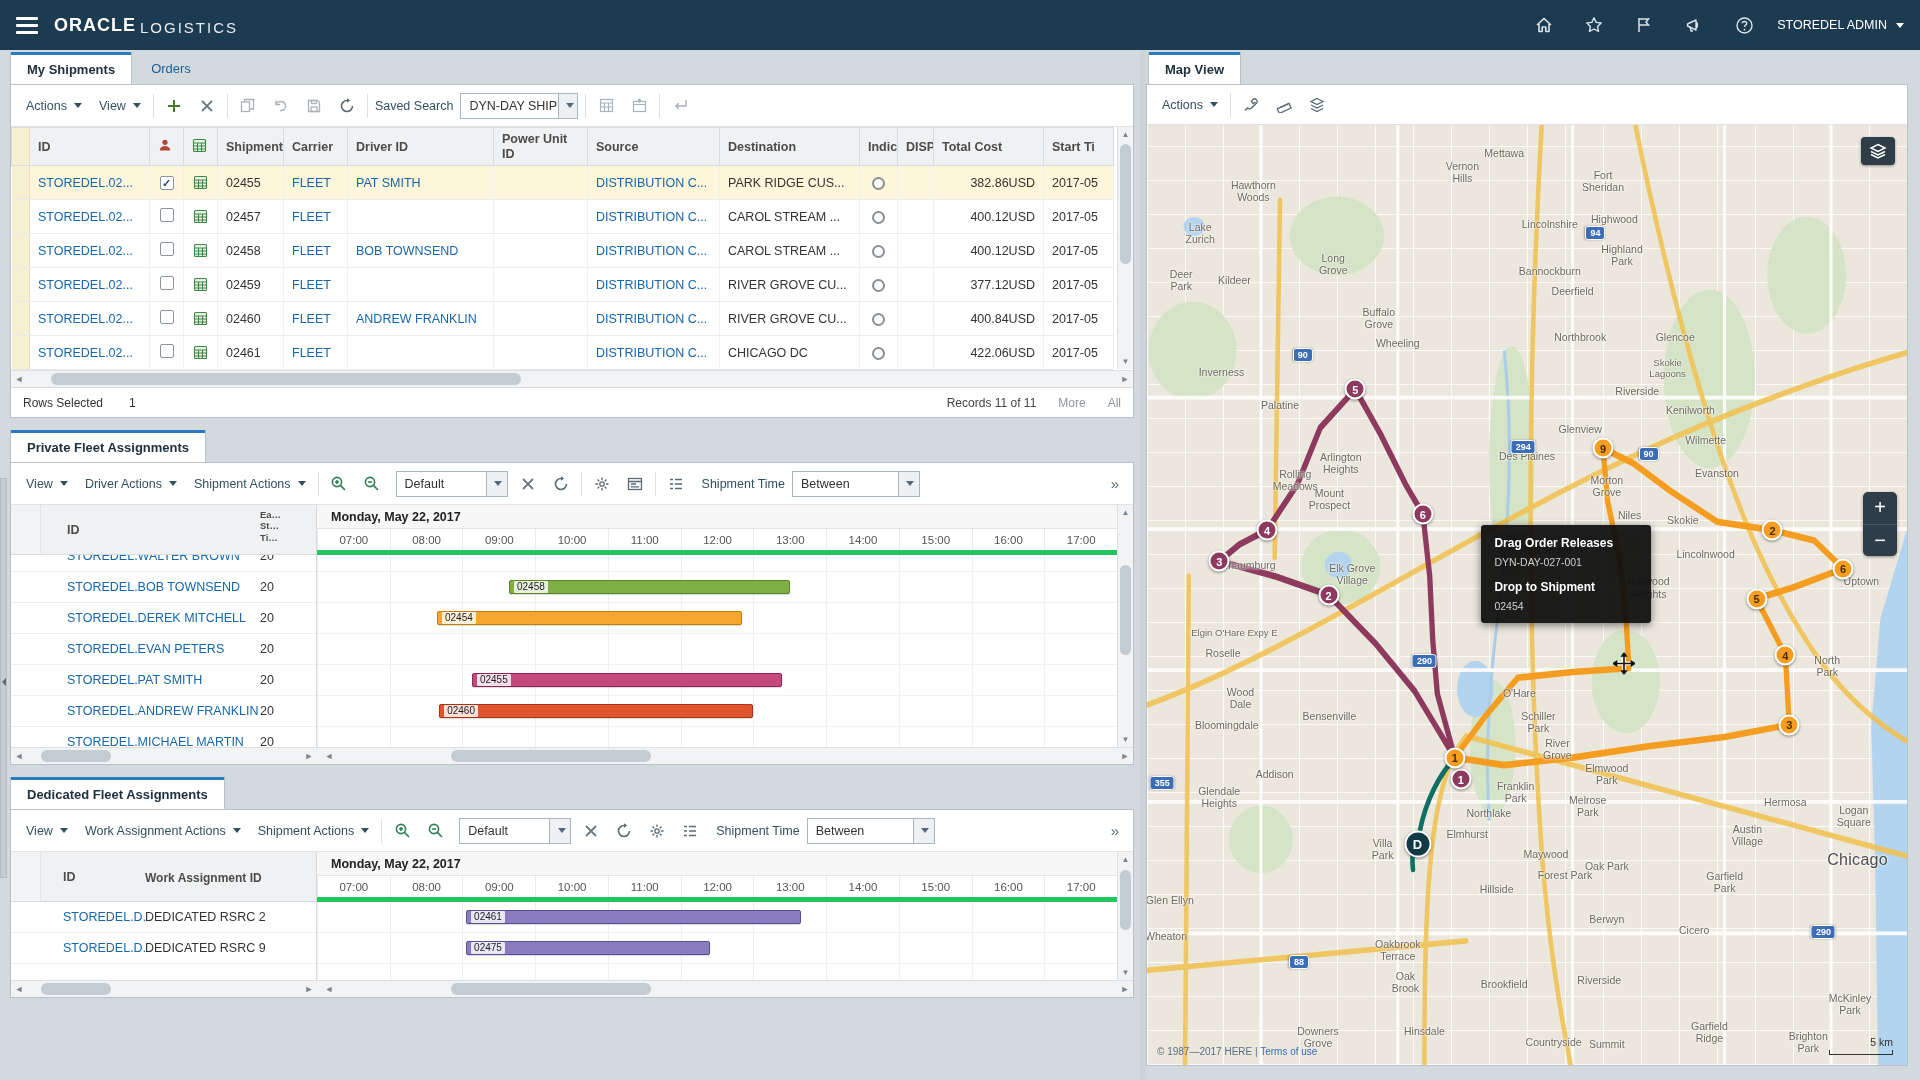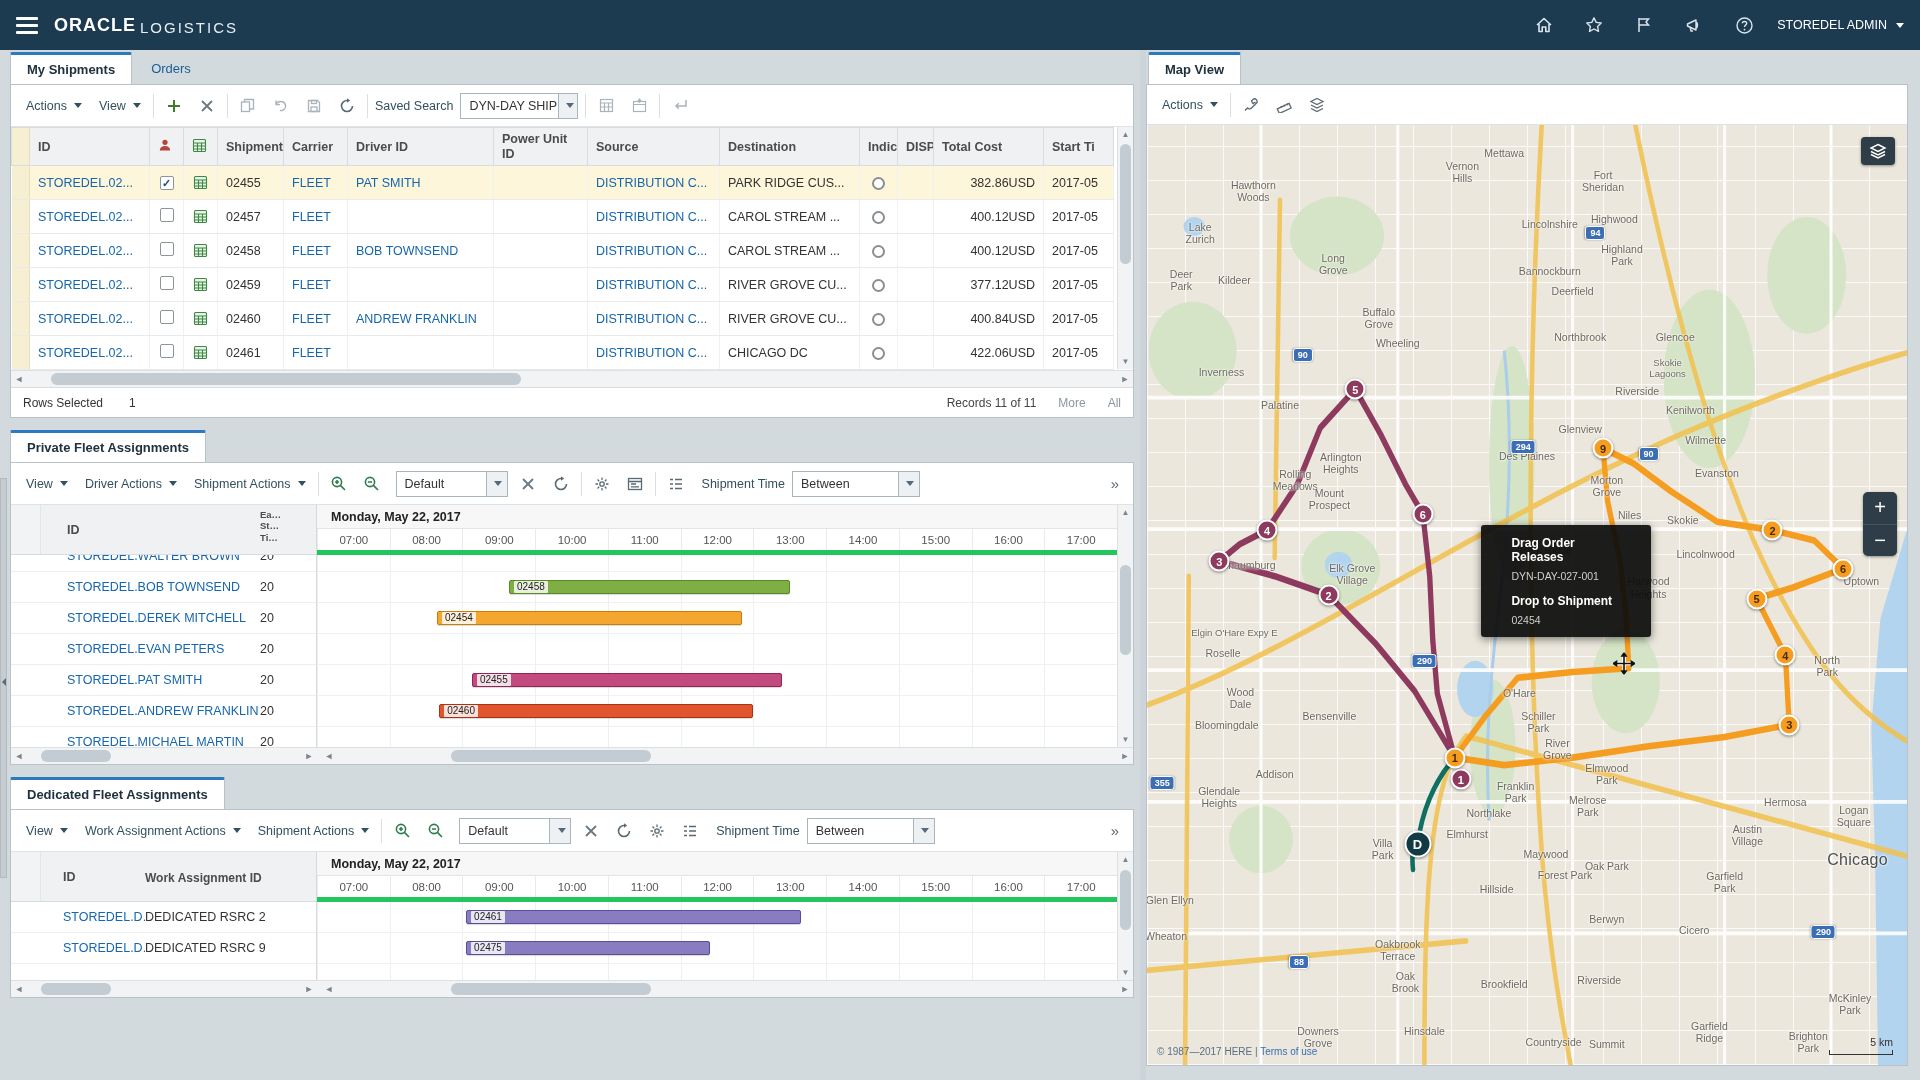--- a/index.html
+++ b/index.html
@@ -81,21 +81,21 @@
 .mappanel{position:absolute;top:50px;left:1146px;right:0;bottom:0}
 .mapcard{position:absolute;top:34px;left:0;right:12px;bottom:14px;background:#fff;border:1px solid #b9c2c9;display:flex;flex-direction:column}
 .mapview{flex:1;position:relative;overflow:hidden;background-color:#ebe7dd;background-image:repeating-linear-gradient(0deg,rgba(255,255,255,.8) 0 1px,transparent 1px 34px),repeating-linear-gradient(90deg,rgba(255,255,255,.8) 0 1px,transparent 1px 38px);cursor:default}
 .maplayer{position:absolute;inset:0;width:100%;height:100%}
 .mlabel{position:absolute;transform:translate(-50%,-50%);font-size:10.5px;color:#6e695e;text-align:center;white-space:pre-line;line-height:1.15;text-shadow:0 0 2px #fff,0 0 3px #fff;pointer-events:none}
 .shield{position:absolute;transform:translate(-50%,-50%);background:#3b6eb5;color:#fff;font-size:9px;font-weight:bold;padding:1px 4px;border-radius:3px;border:1px solid #fff;box-shadow:0 0 2px rgba(0,0,0,.3);pointer-events:none}
 .mk{position:absolute;width:21px;height:21px;border-radius:50%;transform:translate(-50%,-50%);display:flex;align-items:center;justify-content:center;font-size:11px;font-weight:bold;border:2px solid #fff;box-shadow:0 1px 3px rgba(0,0,0,.45);cursor:pointer;z-index:4}
 .mk.orange{background:#f59d20;color:#4a2c00}
 .mk.maroon{background:#8e3a5e;color:#fff}
 .mk.dmark{background:#123a44;color:#fff;width:27px;height:27px;font-size:13px;z-index:5}
-.maptip{position:absolute;left:44%;top:42.5%;width:170px;background:rgba(12,12,12,.93);color:#fff;border-radius:3px;padding:11px 30px;box-shadow:0 2px 8px rgba(0,0,0,.5);z-index:6}
+.maptip{position:absolute;left:44%;top:42.5%;width:170px;background:rgba(12,12,12,.93);color:#fff;border-radius:3px;padding:11px 13px;box-shadow:0 2px 8px rgba(0,0,0,.5);z-index:6}
 .maptip .t{font-size:12px;font-weight:bold;margin-bottom:6px}
 .maptip .v{font-size:10.5px;color:#cfcfcf}
 .maptip .v.gap{margin-bottom:12px}
 .layersbtn{position:absolute;top:12px;right:12px;width:34px;height:28px;background:#2e3d47;border-radius:4px;display:flex;align-items:center;justify-content:center;cursor:pointer;box-shadow:0 1px 3px rgba(0,0,0,.4);color:#fff;z-index:7}
 .zoomctl{position:absolute;right:10px;top:39%;width:34px;background:#2e3d47;border-radius:5px;overflow:hidden;box-shadow:0 1px 3px rgba(0,0,0,.4);z-index:7}
 .zoomctl .zb{height:32px;display:flex;align-items:center;justify-content:center;color:#fff;font-size:20px;cursor:pointer}
 .zoomctl .zb+.zb{border-top:1px solid #46555f}
 .mapscale{position:absolute;right:14px;bottom:10px;font-size:10.5px;color:#333;text-align:right;z-index:7}
 .mapscale .bar{height:5px;border:1px solid #333;border-top:none;width:64px;margin-top:2px;margin-left:auto}
 .mapcopy{position:absolute;left:10px;bottom:8px;font-size:10px;color:#5a6f85;z-index:7}

